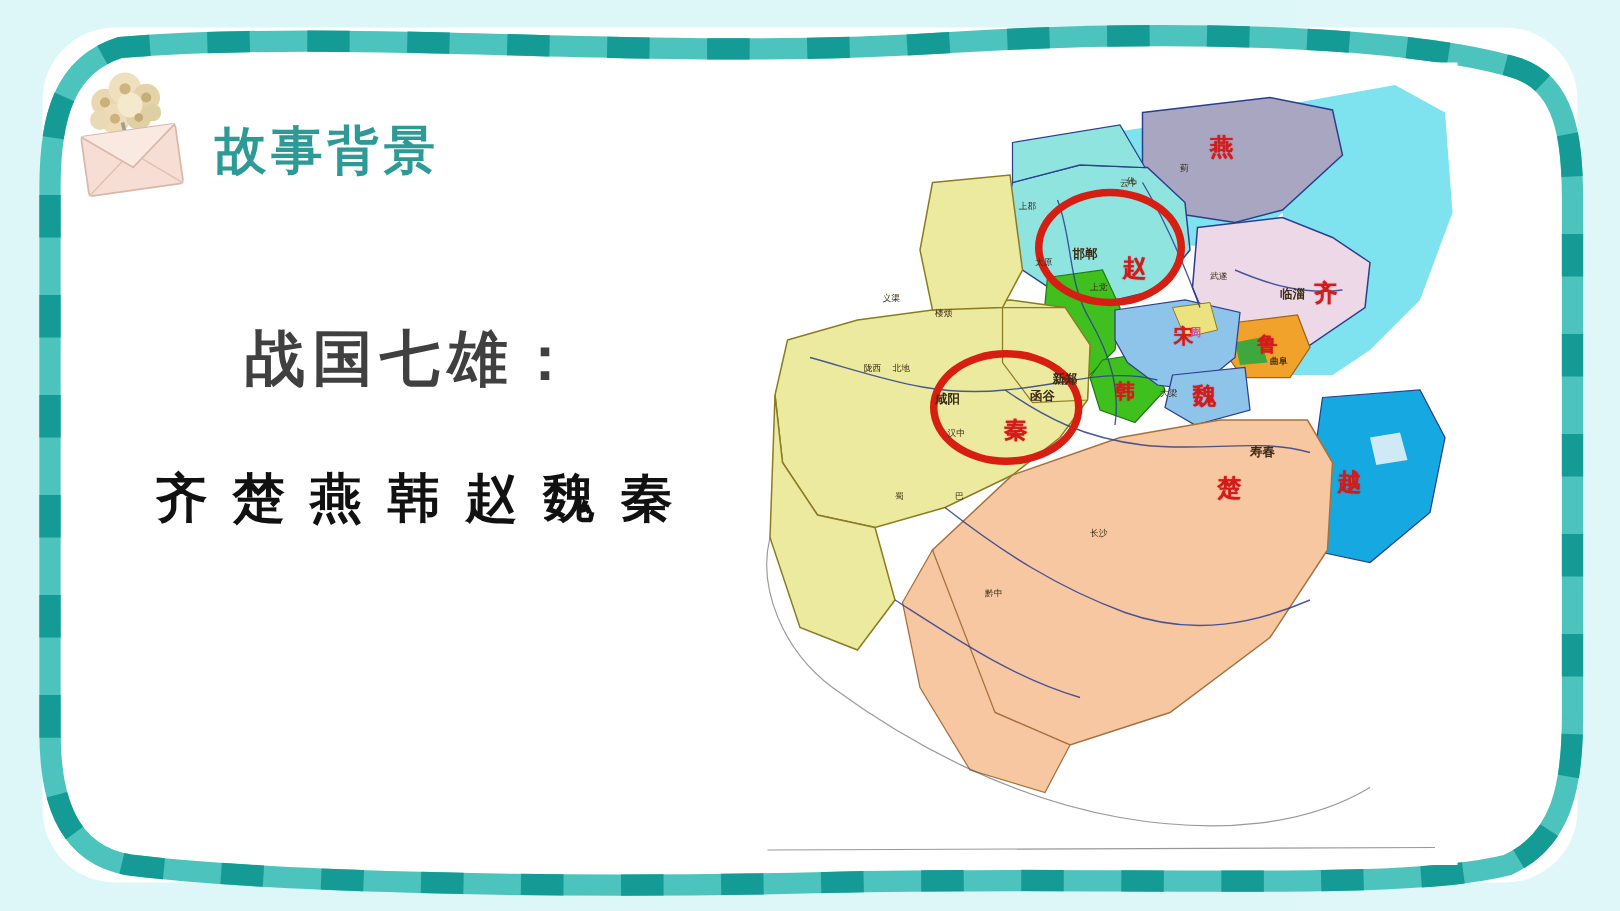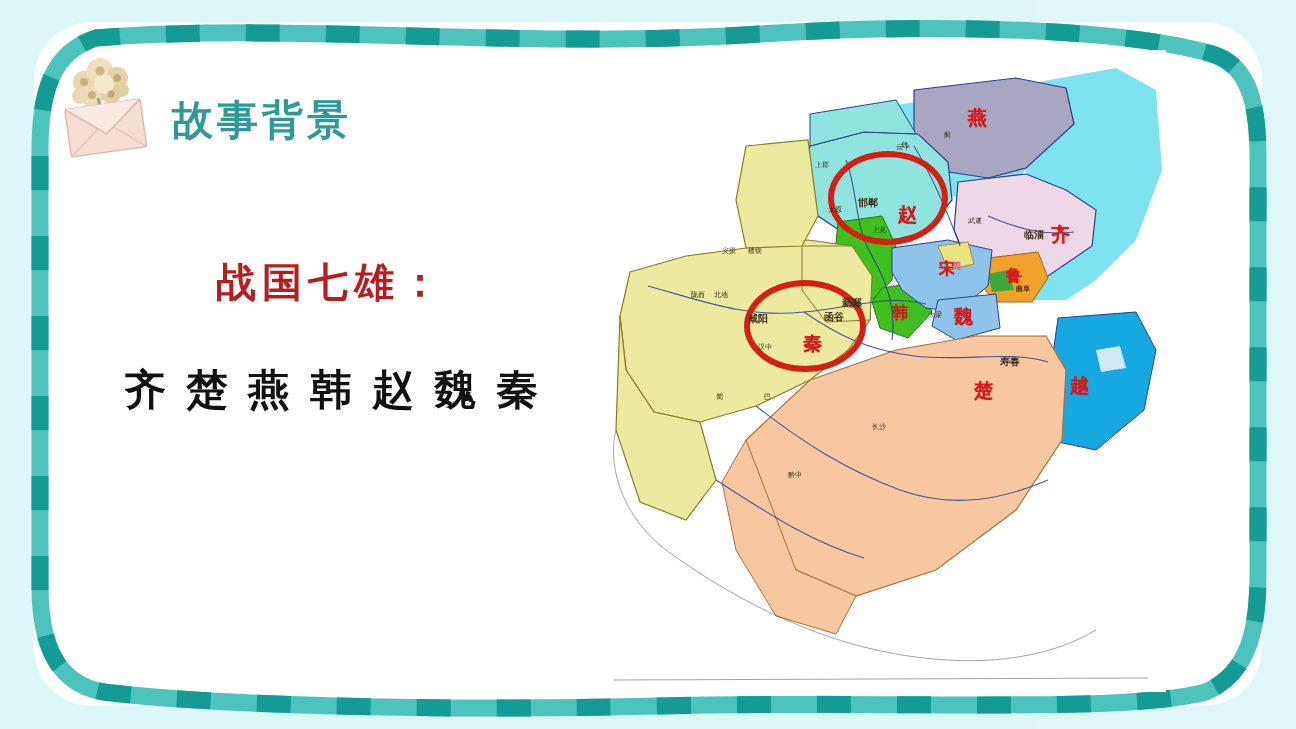--- a/index.html
+++ b/index.html
@@ -29,21 +29,21 @@
   .env-svg{position:absolute;left:0;top:0;}
   .page-title{
     color:#2d9a96;font-size:41px;font-weight:bold;letter-spacing:4px;
     margin-top:28px;
     font-family:"DejaVu Sans","Liberation Sans",sans-serif;
   }
 
   
   .text-block{position:absolute;left:96px;top:255px;width:470px;text-align:center;}
   .headline{
-    color:#b91c1c;font-size:40px;font-weight:bold;letter-spacing:6px;
+    color:#404040;font-size:48px;font-weight:bold;letter-spacing:6px;
     font-family:"DejaVu Serif","Liberation Serif",serif;
     white-space:nowrap;
   }
   .states-line{
     margin-top:52px;color:#111111;font-size:42px;font-weight:bold;
     font-family:"DejaVu Serif","Liberation Serif",serif;
     display:flex;justify-content:center;gap:20px;white-space:nowrap;
   }
   .states-line span{display:inline-block;}
 
@@ -244,20 +244,20 @@
         <div class="map-label lbl-city" style="left: 372px; top: 166px;">武遂</div>
         <div class="map-label lbl-city" style="left: 252px; top: 250px; font-family: Liberation Mono, monospace;">洛邑</div>
         <div class="map-label lbl-city" style="left: 332px; top: 244px; margin-top: 16px;">大梁</div>
         <div class="map-label lbl-city" style="left: 162px; top: 292px;">汉中</div>
         <div class="map-label lbl-city" style="left: 168px; top: 342px;">巴</div>
         <div class="map-label lbl-city" style="left: 120px; top: 342px;">蜀</div>
         <div class="map-label lbl-city" style="left: 192px; top: 420px;">黔中</div>
         <div class="map-label lbl-city" style="left: 276px; top: 372px;">长沙</div>
         <div class="map-label lbl-city" style="left: 95px; top: 240px;">陇西</div>
         <div class="map-label lbl-city" style="left: 118px; top: 240px;">北地</div>
-        <div class="map-label lbl-city" style="left: 110px; top: 196px; margin-left: 16px;">义渠</div>
+        <div class="map-label lbl-city" style="left: 110px; top: 184px;">义渠</div>
         <div class="map-label lbl-city" style="left: 152px; top: 196px;">楼烦</div>
         <div class="map-label lbl-city" style="left: 420px; top: 234px; font-weight: bold;">曲阜</div>
         <div class="map-label lbl-region" style="left: 356px; top: 210px;">周</div>
       </div>
   </div>
 
 </div>
 
 </body></html>

